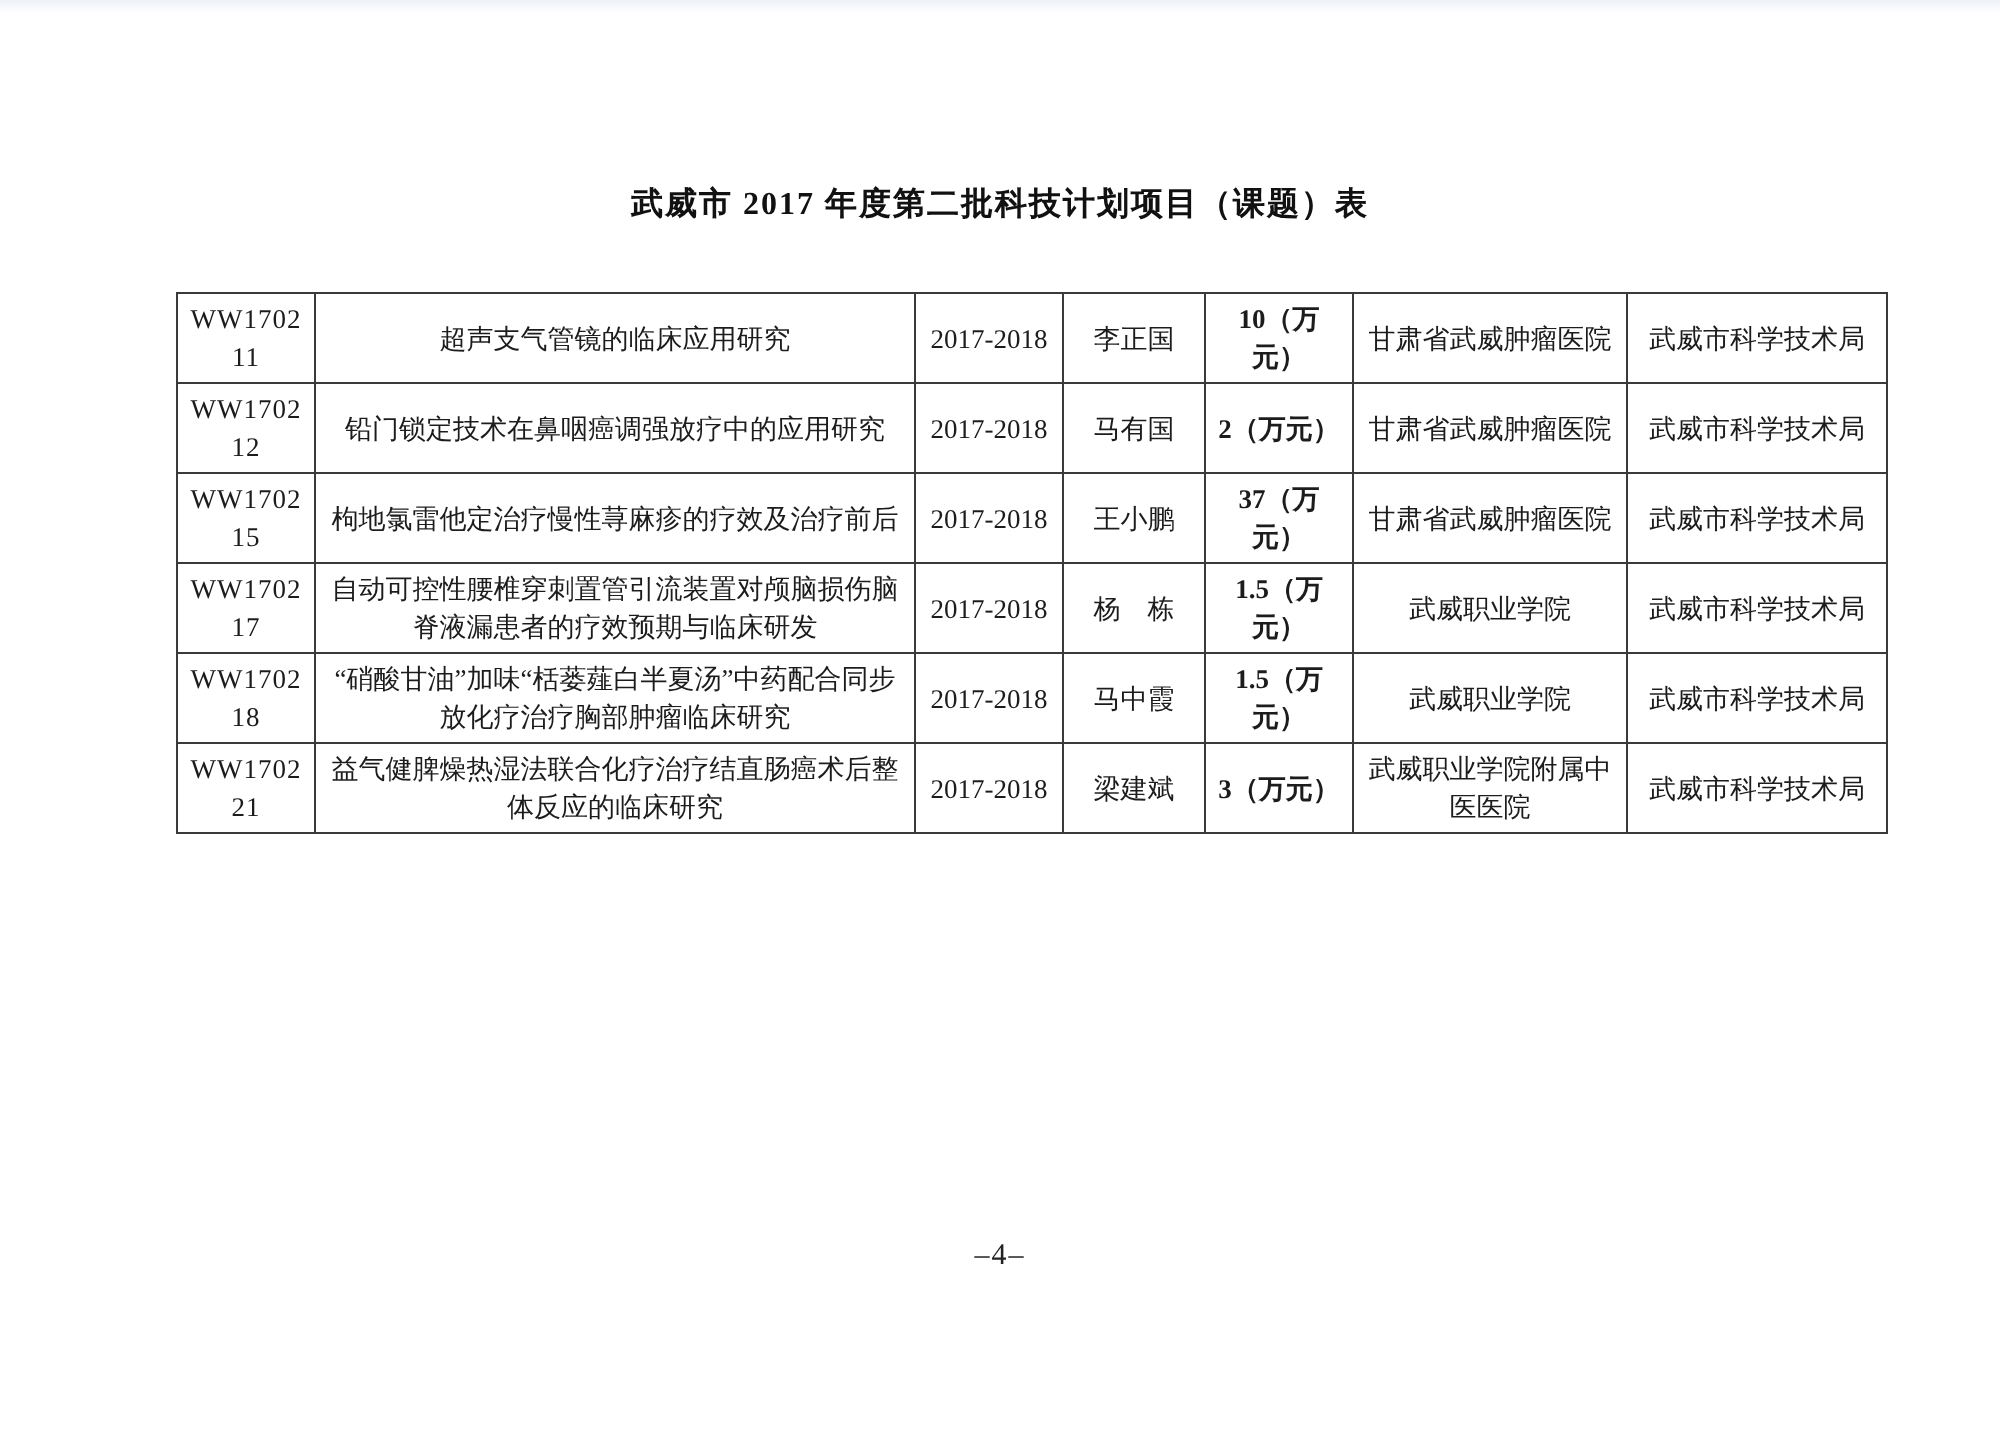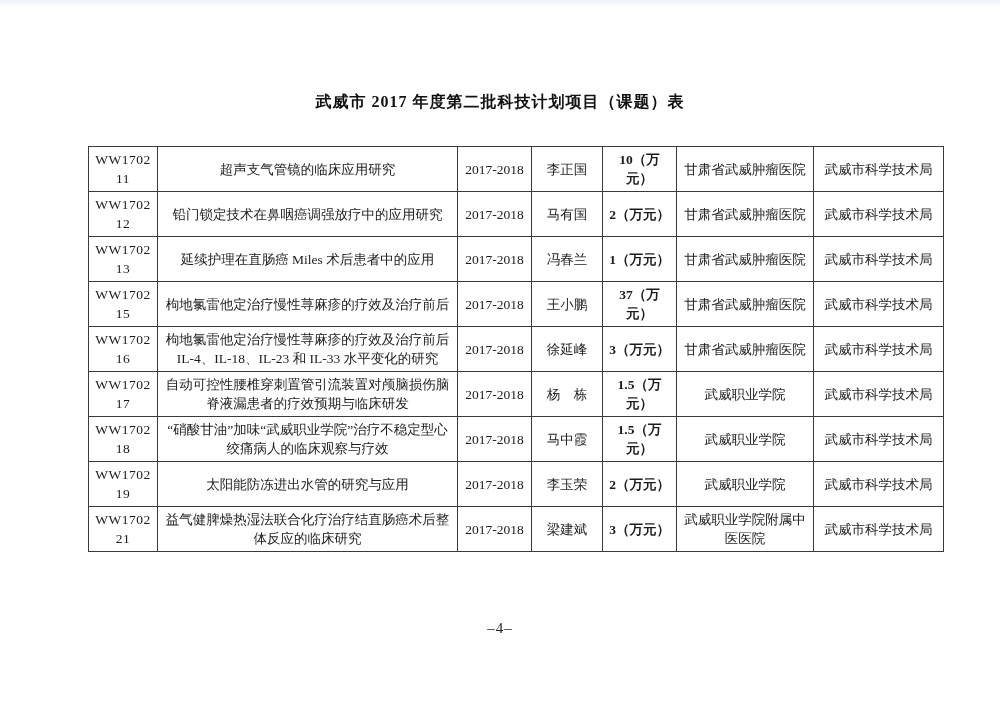--- a/index.html
+++ b/index.html
@@ -106,80 +106,53 @@
   <tr>
     <td class="c-id">WW170212</td>
     <td class="c-project">铅门锁定技术在鼻咽癌调强放疗中的应用研究</td>
     <td class="c-years">2017-2018</td>
     <td class="c-leader">马有国</td>
     <td class="c-amount">2（万元）</td>
     <td class="c-institution">甘肃省武威肿瘤医院</td>
     <td class="c-bureau">武威市科学技术局</td>
   </tr>
 
-  <tr>
-    <td class="c-id">WW170213</td>
-    <td class="c-project">延续护理在直肠癌 Miles 术后患者中的应用</td>
-    <td class="c-years">2017-2018</td>
-    <td class="c-leader">冯春兰</td>
-    <td class="c-amount">1（万元）</td>
-    <td class="c-institution">甘肃省武威肿瘤医院</td>
-    <td class="c-bureau">武威市科学技术局</td>
-  </tr>
 
 
   <tr>
     <td class="c-id">WW170215</td>
     <td class="c-project">枸地氯雷他定治疗慢性荨麻疹的疗效及治疗前后</td>
     <td class="c-years">2017-2018</td>
     <td class="c-leader">王小鹏</td>
     <td class="c-amount">37（万元）</td>
     <td class="c-institution">甘肃省武威肿瘤医院</td>
     <td class="c-bureau">武威市科学技术局</td>
   </tr>
 
-  <tr>
-    <td class="c-id">WW170216</td>
-    <td class="c-project">枸地氯雷他定治疗慢性荨麻疹的疗效及治疗前后 IL-4、IL-18、IL-23 和 IL-33 水平变化的研究</td>
-    <td class="c-years">2017-2018</td>
-    <td class="c-leader">徐延峰</td>
-    <td class="c-amount">3（万元）</td>
-    <td class="c-institution">甘肃省武威肿瘤医院</td>
-    <td class="c-bureau">武威市科学技术局</td>
-  </tr>
 
   <tr>
     <td class="c-id">WW170217</td>
     <td class="c-project">自动可控性腰椎穿刺置管引流装置对颅脑损伤脑脊液漏患者的疗效预期与临床研发</td>
     <td class="c-years">2017-2018</td>
     <td class="c-leader">杨　栋</td>
     <td class="c-amount">1.5（万元）</td>
     <td class="c-institution">武威职业学院</td>
     <td class="c-bureau">武威市科学技术局</td>
   </tr>
 
   <tr>
     <td class="c-id">WW170218</td>
-    <td class="c-project">“硝酸甘油”加味“武威职业学院”治疗不稳定型心绞痛病人的临床观察与疗效</td>
+    <td class="c-project">“硝酸甘油”加味“栝蒌薤白半夏汤”中药配合同步放化疗治疗胸部肿瘤临床研究</td>
     <td class="c-years">2017-2018</td>
     <td class="c-leader">马中霞</td>
     <td class="c-amount">1.5（万元）</td>
     <td class="c-institution">武威职业学院</td>
     <td class="c-bureau">武威市科学技术局</td>
   </tr>
 
-  <tr>
-    <td class="c-id">WW170219</td>
-    <td class="c-project">太阳能防冻进出水管的研究与应用</td>
-    <td class="c-years">2017-2018</td>
-    <td class="c-leader">李玉荣</td>
-    <td class="c-amount">2（万元）</td>
-    <td class="c-institution">武威职业学院</td>
-    <td class="c-bureau">武威市科学技术局</td>
-  </tr>
 
 
   <tr>
     <td class="c-id">WW170221</td>
     <td class="c-project">益气健脾燥热湿法联合化疗治疗结直肠癌术后整体反应的临床研究</td>
     <td class="c-years">2017-2018</td>
     <td class="c-leader">梁建斌</td>
     <td class="c-amount">3（万元）</td>
     <td class="c-institution">武威职业学院附属中医医院</td>
     <td class="c-bureau">武威市科学技术局</td>

